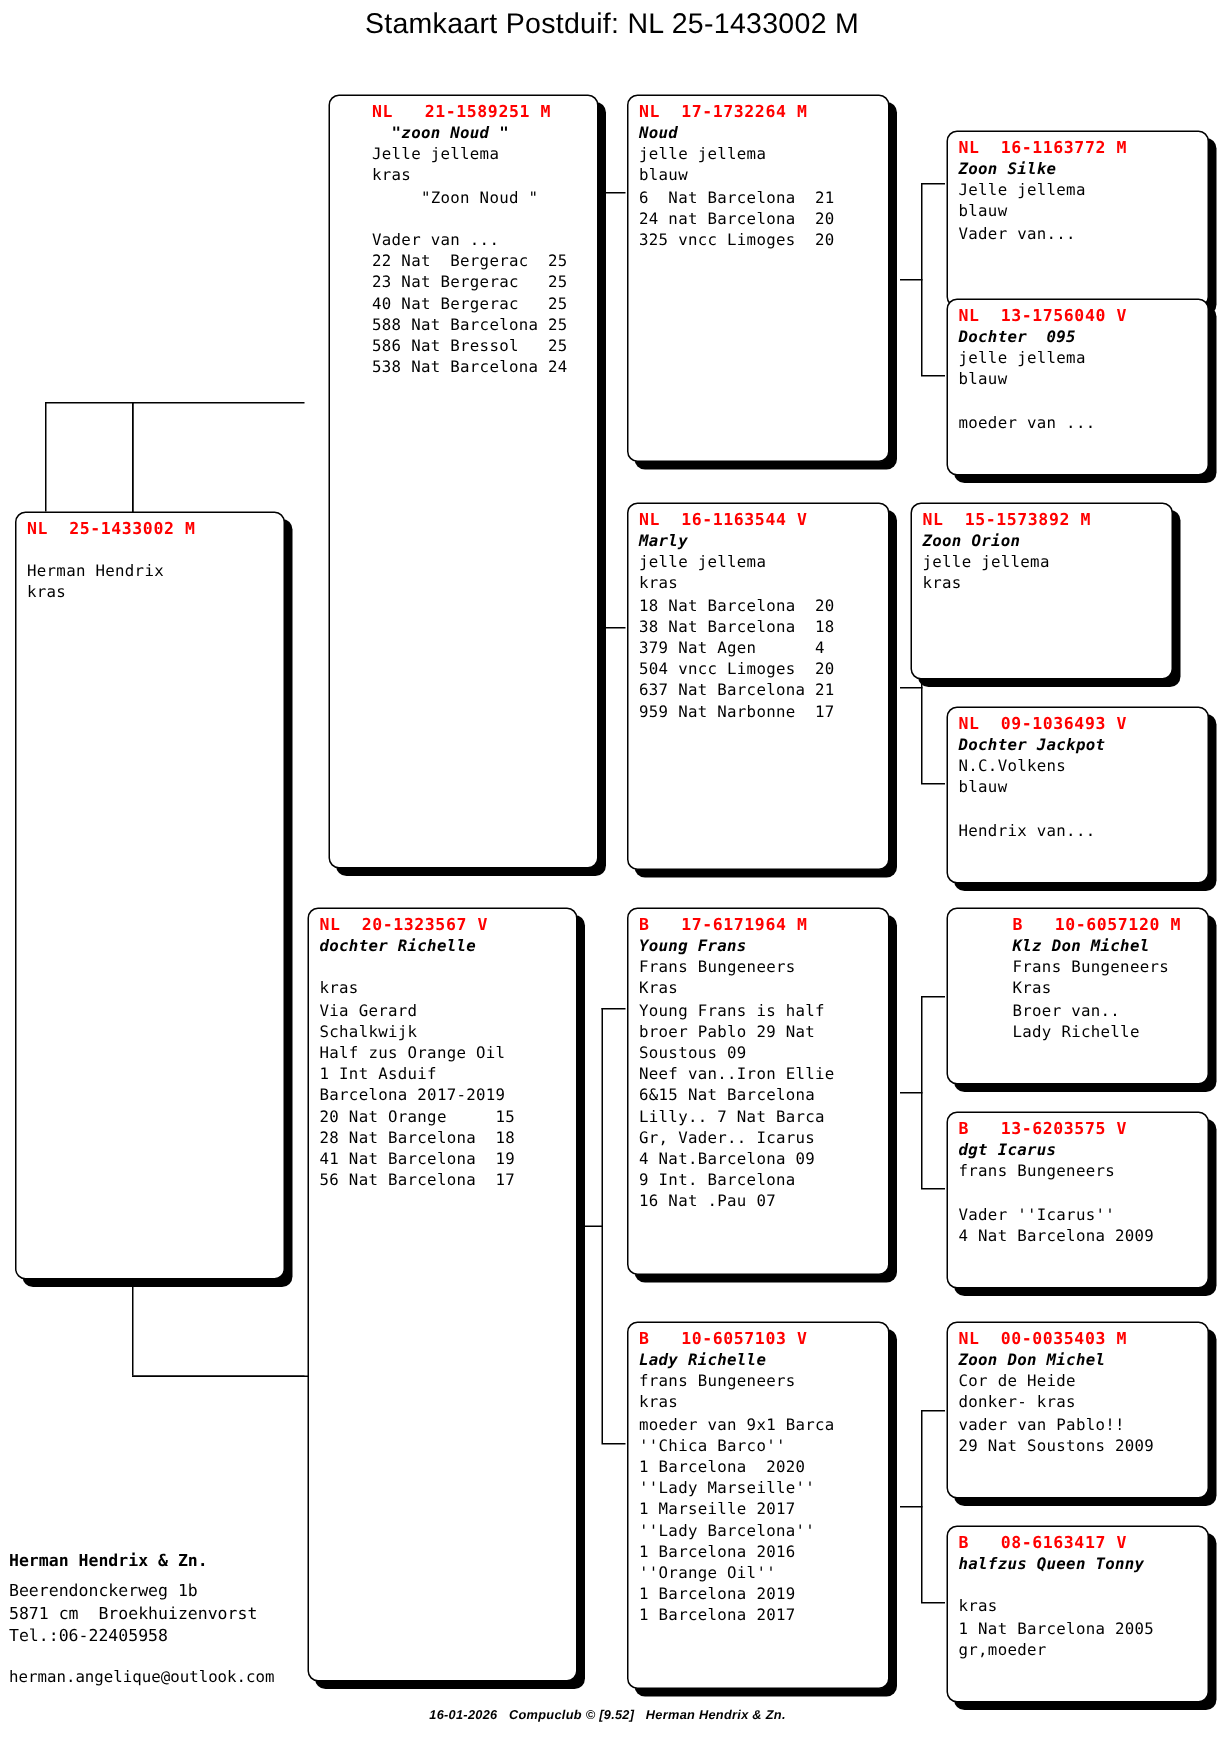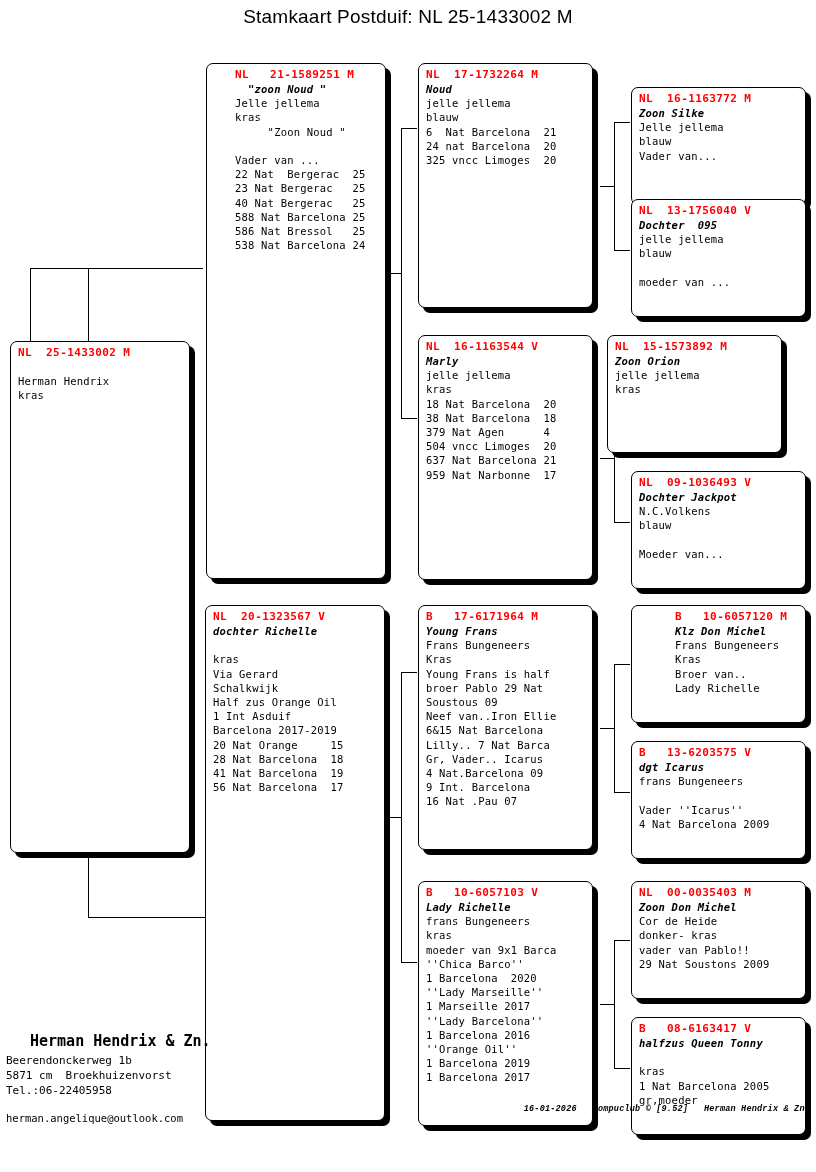--- a/index.html
+++ b/index.html
@@ -73,50 +73,49 @@
   .conn.v { width: 1px; }
   
   .addr {
     position: absolute;
     left: 6px;
     top: 1033px;
     width: 230px;
   }
   .addr-name {
     font-family: "DejaVu Sans Mono", monospace;
-    font-size: 15px;
+    font-size: 11px;
     font-weight: bold;
     color: #000;
     line-height: 16px;
     white-space: pre;
-    margin-left: 24px;
   }
   .addr-lines {
     font-family: "DejaVu Sans Mono", monospace;
     font-size: 11px;
     color: #000;
     line-height: 15px;
     white-space: pre;
     margin-top: 4px;
   }
   .addr-mail {
     font-family: "DejaVu Sans Mono", monospace;
     font-size: 10.5px;
     color: #000;
     line-height: 15px;
     white-space: pre;
     margin-top: 13px;
   }
   .footer {
     position: absolute;
     left: 0;
-    top: 1104px;
+    top: 1138px;
     width: 810px;
-    text-align: right;
-    font-family: Liberation Mono, monospace;
+    text-align: center;
+    font-family: Liberation Sans, sans-serif;
     font-size: 8.5px;
     font-style: italic;
     font-weight: bold;
     color: #000;
     white-space: pre;
     letter-spacing: 0.2px;
   }
 </style>
 </head>
 <body>
@@ -165,21 +164,21 @@
   <div class="conn v" style="left:614px; top:940px; height:128px;"></div>
   <div class="conn h" style="left:614px; top:940px; width:16px;"></div>
   <div class="conn h" style="left:614px; top:1068px; width:16px;"></div>
   <div class="conn h" style="left:600px; top:1004px; width:15px;"></div>
 
   <div class="box" style="left:10px; top:341px; width:180px; height:512px;">
     <div class="ring">NL  25-1433002 M</div>
     <div class="lines"><span class="ln">&nbsp;</span><span class="ln">Herman Hendrix</span><span class="ln">kras</span></div>
   </div>
 
-  <div class="box" style="left:206px; top:63px; width:180px; height:516px;padding-left:28px;">
+  <div class="box" style="left:219px; top:63px; width:180px; height:516px;padding-left:28px;">
     <div class="ring">NL   21-1589251 M</div>
     <div class="lines"><span class="ln it">  "zoon Noud "</span><span class="ln">Jelle jellema</span><span class="ln">kras</span><span class="ln">     "Zoon Noud "</span><span class="ln">&nbsp;</span><span class="ln">Vader van ...</span><span class="ln">22 Nat  Bergerac  25</span><span class="ln">23 Nat Bergerac   25</span><span class="ln">40 Nat Bergerac   25</span><span class="ln">588 Nat Barcelona 25</span><span class="ln">586 Nat Bressol   25</span><span class="ln">538 Nat Barcelona 24</span></div>
   </div>
 
   <div class="box" style="left:205px; top:605px; width:180px; height:516px;">
     <div class="ring">NL  20-1323567 V</div>
     <div class="lines"><span class="ln it">dochter Richelle</span><span class="ln">&nbsp;</span><span class="ln">kras</span><span class="ln">Via Gerard</span><span class="ln">Schalkwijk</span><span class="ln">Half zus Orange Oil</span><span class="ln">1 Int Asduif</span><span class="ln">Barcelona 2017-2019</span><span class="ln">20 Nat Orange     15</span><span class="ln">28 Nat Barcelona  18</span><span class="ln">41 Nat Barcelona  19</span><span class="ln">56 Nat Barcelona  17</span></div>
   </div>
 
   <div class="box" style="left:418px; top:63px; width:175px; height:245px;">
@@ -212,21 +211,21 @@
     <div class="lines"><span class="ln it">Dochter  095</span><span class="ln">jelle jellema</span><span class="ln">blauw</span><span class="ln">&nbsp;</span><span class="ln">moeder van ...</span></div>
   </div>
 
   <div class="box" style="left:607px; top:335px; width:175px; height:118px;">
     <div class="ring">NL  15-1573892 M</div>
     <div class="lines"><span class="ln it">Zoon Orion</span><span class="ln">jelle jellema</span><span class="ln">kras</span></div>
   </div>
 
   <div class="box" style="left:631px; top:471px; width:175px; height:118px;">
     <div class="ring">NL  09-1036493 V</div>
-    <div class="lines"><span class="ln it">Dochter Jackpot</span><span class="ln">N.C.Volkens</span><span class="ln">blauw</span><span class="ln">&nbsp;</span><span class="ln">Moeder van...</span></div>
+    <div class="lines"><span class="ln it">Dochter Jackpot</span><span class="ln">N.C.Volkens</span><span class="ln">blauw</span><span class="ln">&nbsp;</span><span class="ln">Hendrix van...</span></div>
   </div>
 
   <div class="box" style="left:631px; top:605px; width:175px; height:118px;padding-left:43px;">
     <div class="ring">B   10-6057120 M</div>
     <div class="lines"><span class="ln it">Klz Don Michel</span><span class="ln">Frans Bungeneers</span><span class="ln">Kras</span><span class="ln">Broer van..</span><span class="ln">Lady Richelle</span></div>
   </div>
 
   <div class="box" style="left:631px; top:741px; width:175px; height:118px;">
     <div class="ring">B   13-6203575 V</div>
     <div class="lines"><span class="ln it">dgt Icarus</span><span class="ln">frans Bungeneers</span><span class="ln">&nbsp;</span><span class="ln">Vader ''Icarus''</span><span class="ln">4 Nat Barcelona 2009</span></div>

